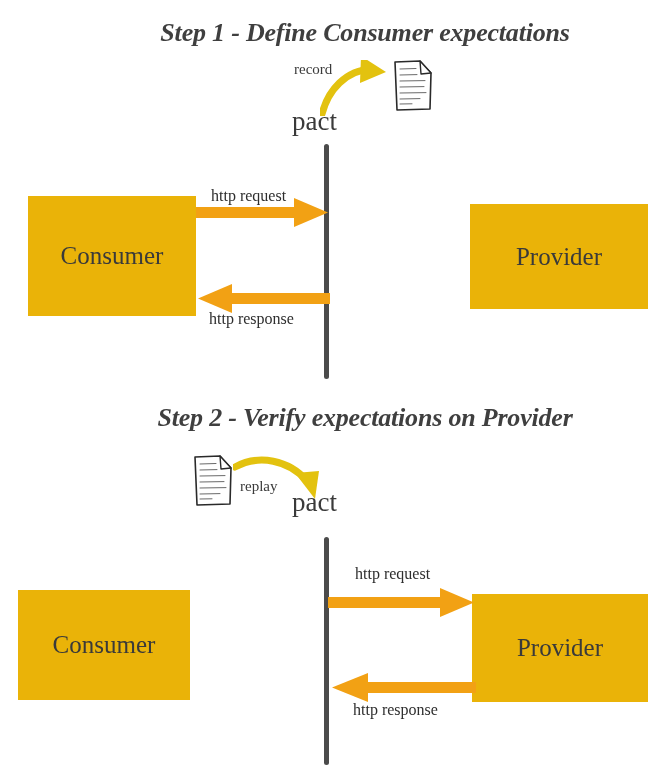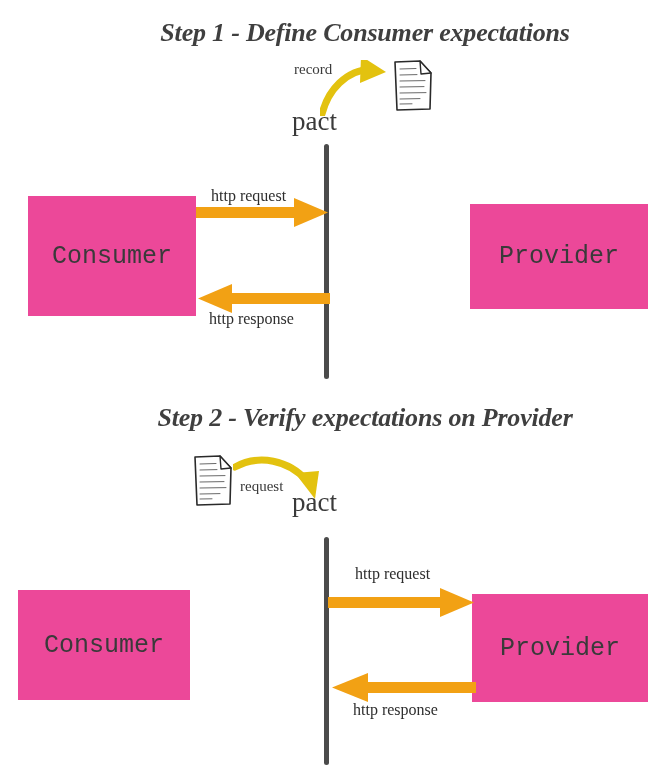--- a/index.html
+++ b/index.html
@@ -55,25 +55,25 @@
     width: 5px;
     background: #4b4b4b;
     border-radius: 3px;
   }
   #pact-line-1 { left: 324px; top: 144px; height: 235px; }
   #pact-line-2 { left: 324px; top: 537px; height: 228px; }
 
   
   .party-box {
     position: absolute;
-    background: #ec4899;
+    background: #eab308;
     display: flex;
     align-items: center;
     justify-content: center;
-    font-family: Liberation Mono, monospace;
+    font-family: Liberation Serif, serif;
     font-size: 25px;
     color: #3a3a3a;
   }
   #consumer-box-1 { left: 28px;  top: 196px; width: 168px; height: 120px; }
   #provider-box-1 { left: 470px; top: 204px; width: 178px; height: 105px; }
   #consumer-box-2 { left: 18px;  top: 590px; width: 172px; height: 110px; }
   #provider-box-2 { left: 472px; top: 594px; width: 176px; height: 108px; }
 
   
   .http-arrow { position: absolute; }
@@ -176,21 +176,21 @@
       <line x1="8" y1="39" x2="28" y2="38.6"></line>
       <line x1="8" y1="44" x2="20" y2="43.8"></line>
     </g>
   </svg>
 
   <svg class="curve-arrow" id="replay-curve" width="92" height="58" viewBox="0 0 92 58">
     <path d="M2,12 C26,-1 56,5 74,26" fill="none" stroke="#e3c20f" stroke-width="7" stroke-linecap="round"></path>
     <path d="M62,18 L82,44 L86,16 Z" fill="#e3c20f"></path>
   </svg>
 
-  <div class="curve-label" id="replay-label">request</div>
+  <div class="curve-label" id="replay-label">replay</div>
 
   <div class="pact-label" id="pact2">pact</div>
   <div class="pact-line" id="pact-line-2"></div>
 
   <div class="party-box" id="consumer-box-2">Consumer</div>
 
   <div class="party-box" id="provider-box-2">Provider</div>
 
   <div class="http-label" id="req2-label">http request</div>
   <svg class="http-arrow" id="req2-arrow" width="148" height="34" viewBox="0 0 148 34">

